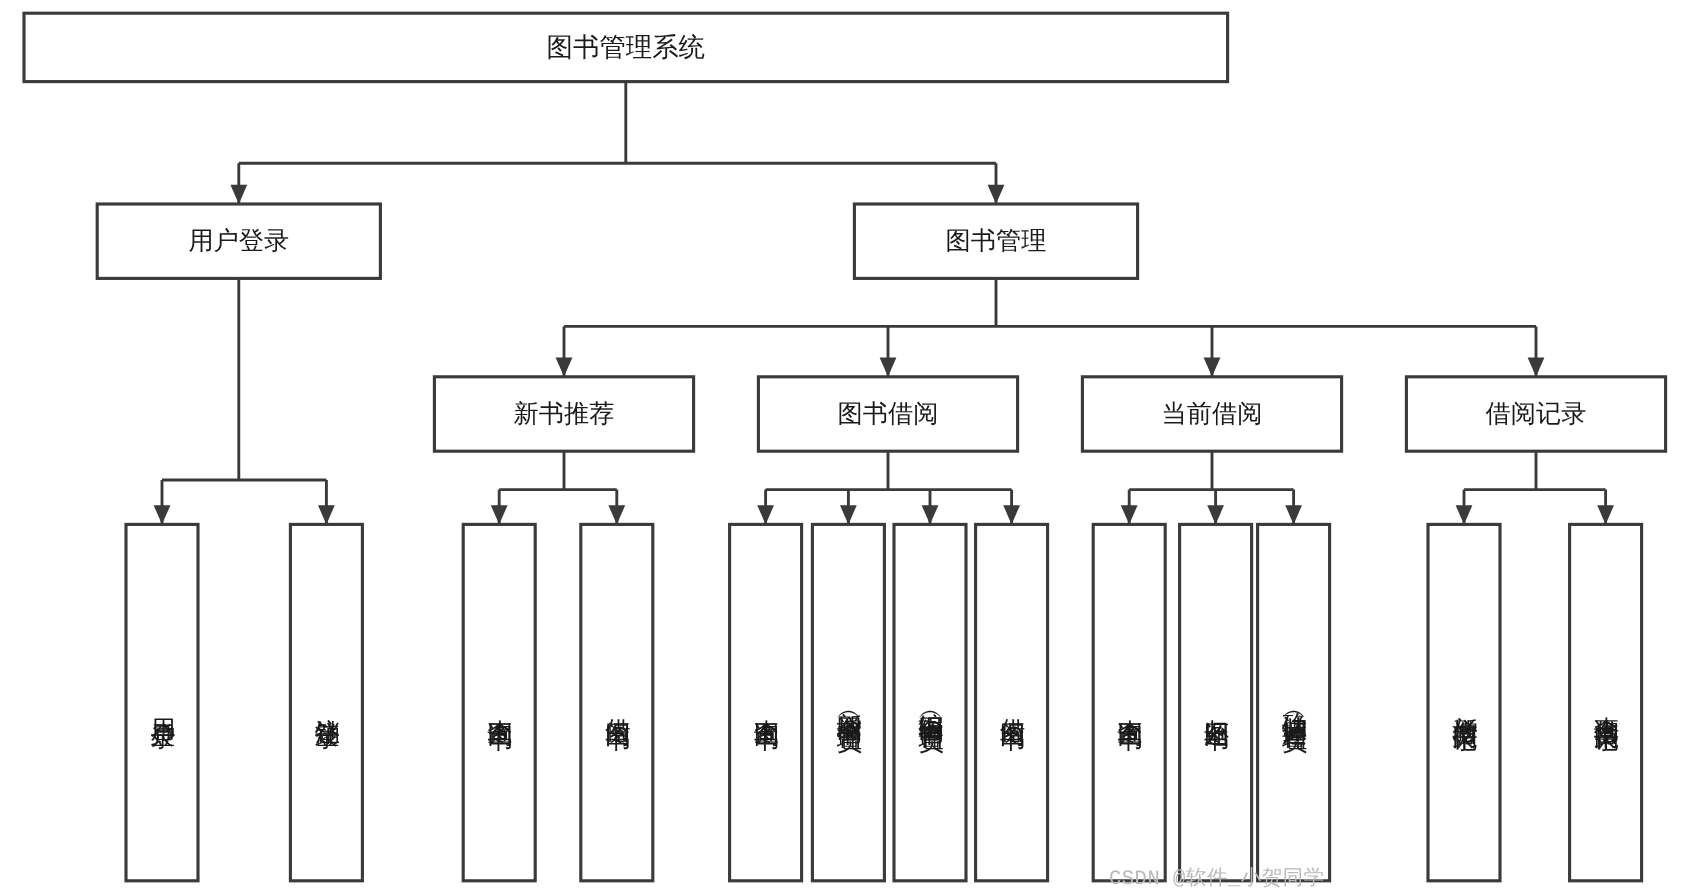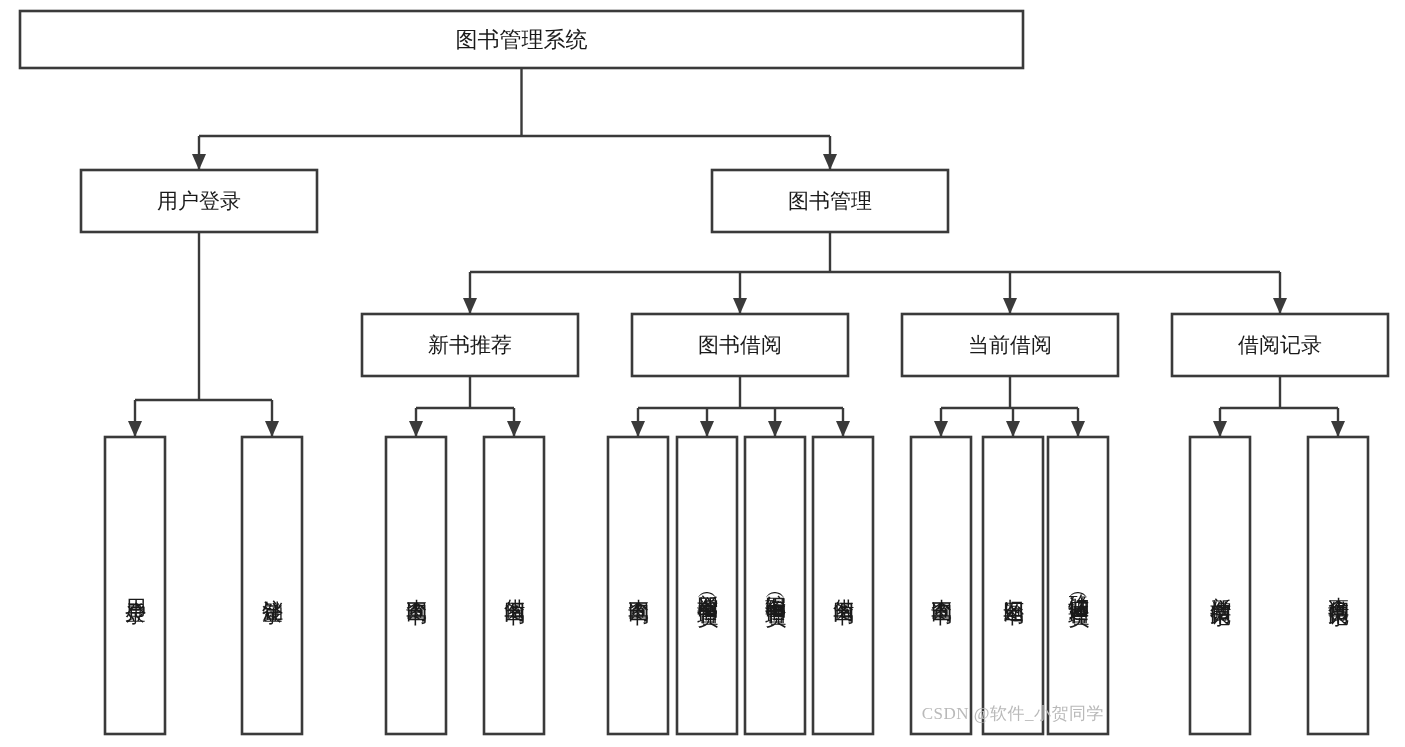--- a/index.html
+++ b/index.html
@@ -64,22 +64,22 @@
     align-items: center;
     justify-content: center;
     text-align: center;
     box-sizing: border-box;
     white-space: nowrap;
     pointer-events: none;
   }
   .watermark {
     position: absolute;
     right: 14px;
-    bottom: 22px;
-    font-family: Liberation Serif, serif;
+    bottom: 4px;
+    font-family: Liberation Mono, monospace;
     font-size: 17px;
     color: #b9b9b9;
     letter-spacing: 0.5px;
     user-select: none;
   }
 </style>
 </head>
 <body>
 
 <div id="diagram-root">

